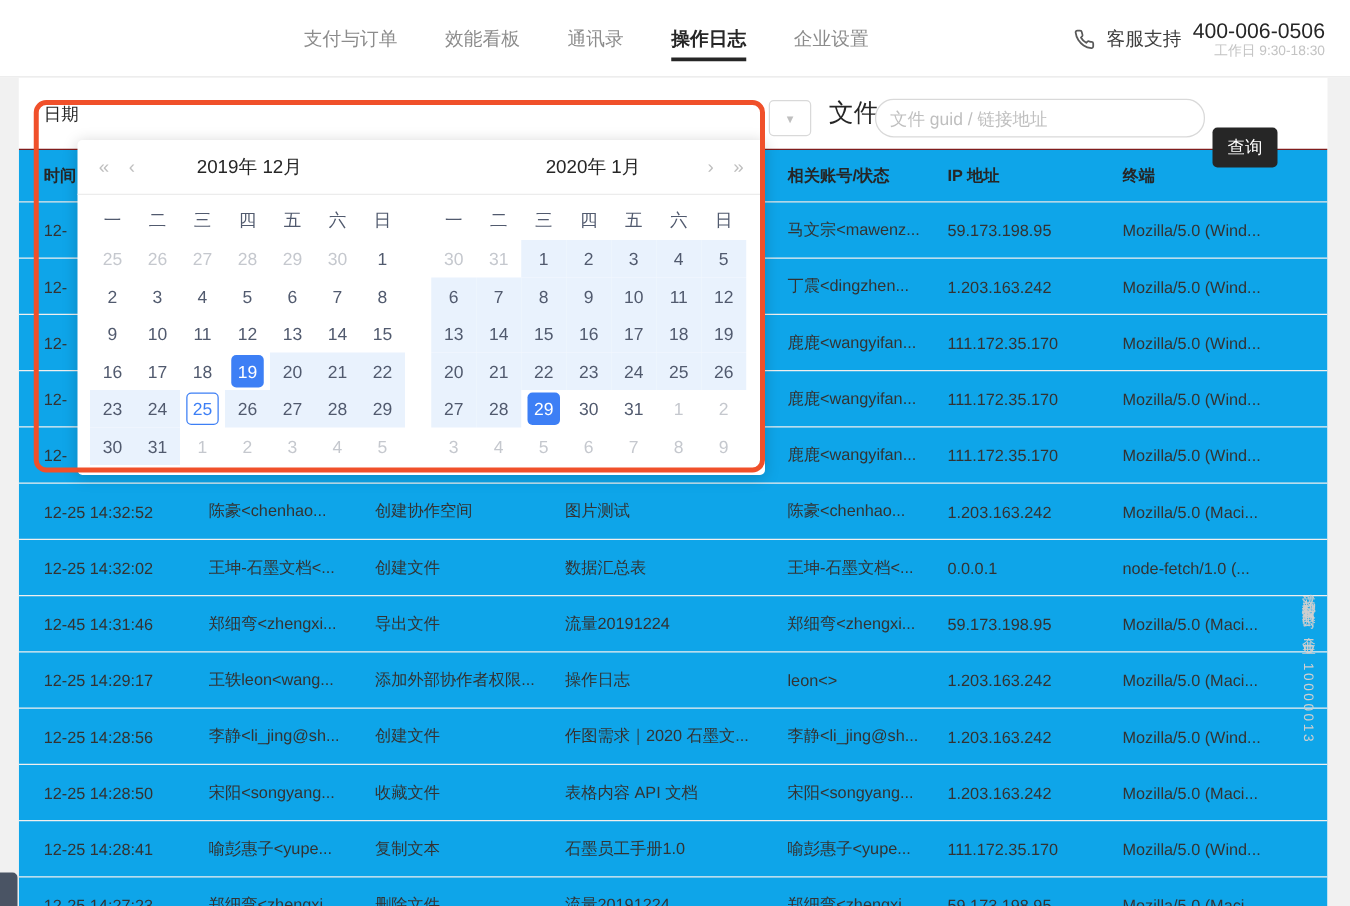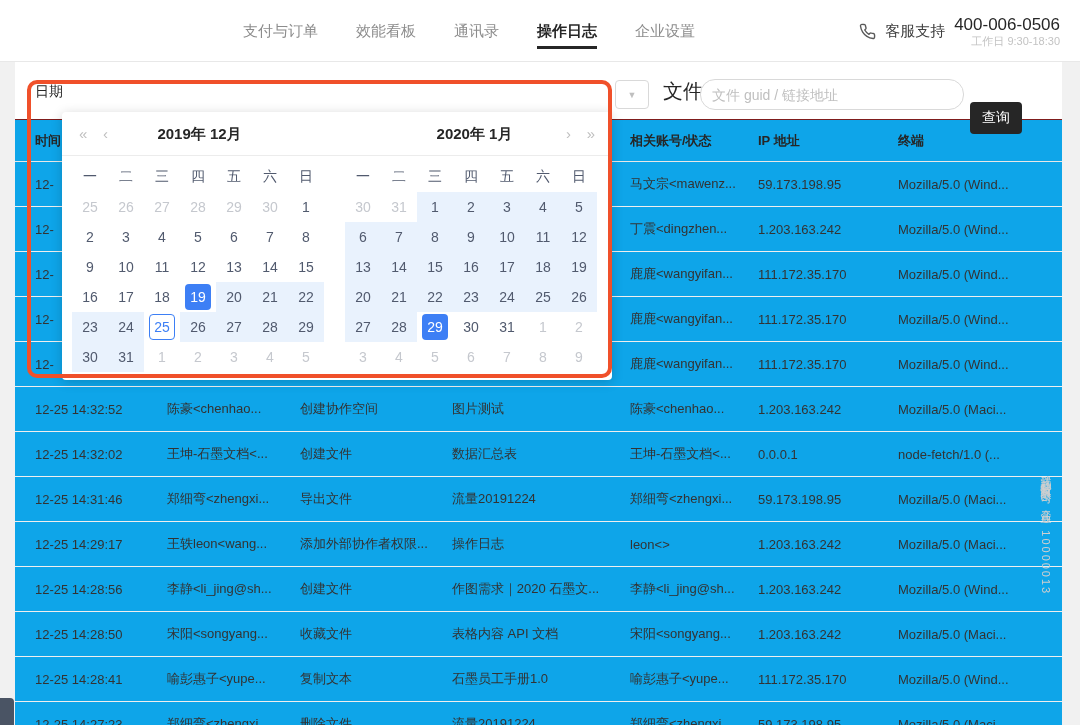--- a/index.html
+++ b/index.html
@@ -66,21 +66,21 @@
   #calendar-popup { position:absolute; left:62px; top:112px; width:550px; height:268px;
     background:#fff; border-radius:4px; box-shadow:0 2px 12px rgba(0,0,0,.18); z-index:5; }
   #cal-header { position:relative; height:44px; border-bottom:1px solid #ececec; }
   .cal-nav { position:absolute; top:0; height:44px; line-height:44px; color:#bfbfbf;
     font-size:15px; cursor:pointer; }
   #cal-prev-year  { left:17px; }
   #cal-prev-month { left:41px; }
   #cal-next-month { right:41px; }
   #cal-next-year  { right:17px; }
   .cal-title { position:absolute; top:0; width:275px; height:44px; line-height:44px;
-    text-align:center; font-size:15px; font-weight:700; color:#262626; }
+    text-align:center; font-size:15px; font-weight:400; color:#262626; }
   #cal-title-left { left:0; } #cal-title-right { left:275px; }
   .cal-grid { position:absolute; top:50px; width:252px; display:grid;
     grid-template-columns:repeat(7,36px); }
   #cal-grid-left { left:10px; } #cal-grid-right { left:283px; }
   .wd { height:30px; display:flex; align-items:center; justify-content:center;
     font-size:14px; color:#515a6e; }
   .day { height:30px; display:flex; align-items:center; justify-content:center;
     font-size:14px; color:#515a6e; cursor:pointer; }
   .day.out { color:#c5c8ce; }
   .day.range { background:#e9f2fd; }
@@ -199,21 +199,21 @@
       <div class="t-row t-body-row">
         <div class="t-cell">12-25 14:32:02</div>
         <div class="t-cell">王坤-石墨文档&lt;...</div>
         <div class="t-cell">创建文件</div>
         <div class="t-cell">数据汇总表</div>
         <div class="t-cell">王坤-石墨文档&lt;...</div>
         <div class="t-cell">0.0.0.1</div>
         <div class="t-cell">node-fetch/1.0 (...</div>
       </div>
       <div class="t-row t-body-row">
-        <div class="t-cell">12-25 14:31:46</div>
+        <div class="t-cell">12-45 14:31:46</div>
         <div class="t-cell">郑细弯&lt;zhengxi...</div>
         <div class="t-cell">导出文件</div>
         <div class="t-cell">流量20191224</div>
         <div class="t-cell">郑细弯&lt;zhengxi...</div>
         <div class="t-cell">59.173.198.95</div>
         <div class="t-cell">Mozilla/5.0 (Maci...</div>
       </div>
       <div class="t-row t-body-row">
         <div class="t-cell">12-25 14:29:17</div>
         <div class="t-cell">王轶leon&lt;wang...</div>

